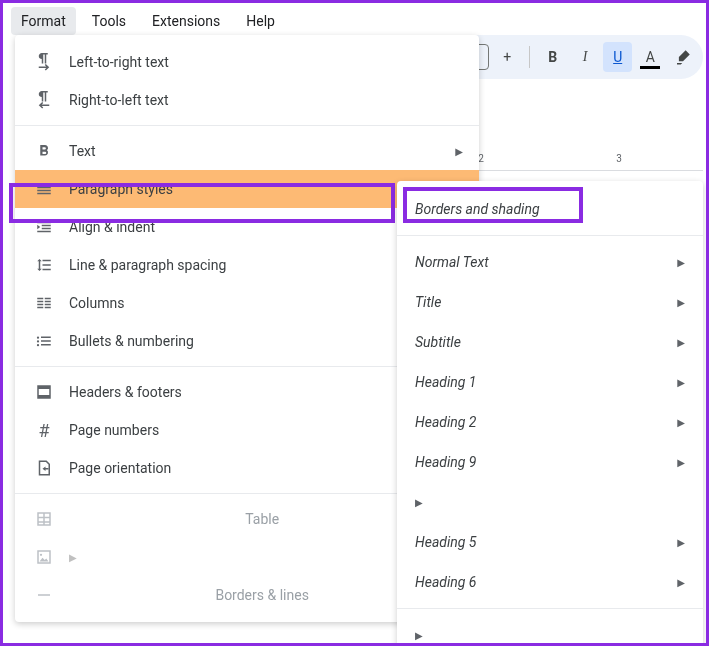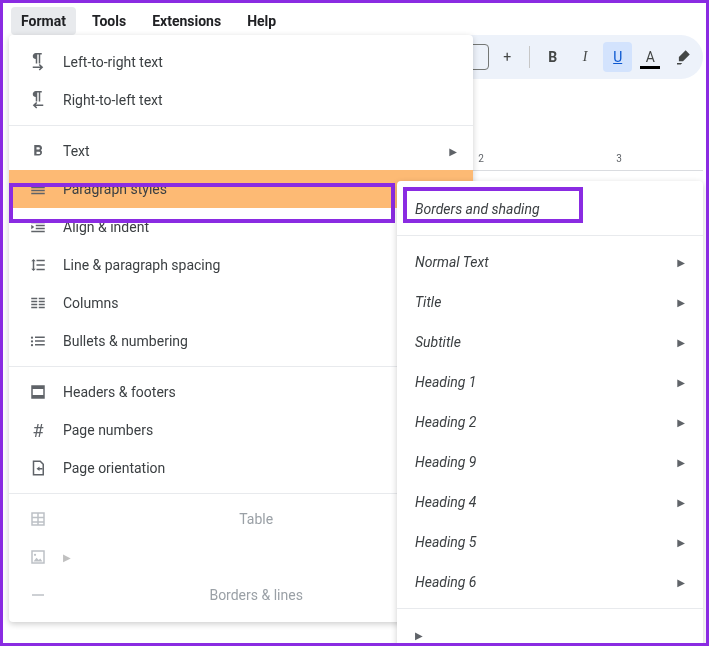--- a/index.html
+++ b/index.html
@@ -18,21 +18,20 @@
       display: flex;
       gap: 6px;
       padding: 4px 8px;
       background: #fff;
     }
     .menubar-item {
       padding: 6px 10px;
       border-radius: 4px;
       cursor: pointer;
       color: #202124;
-      font-weight: bold;
     }
     .menubar-item.active {
       background: #e8eaed;
     }
     .toolbar-strip {
       position: absolute;
       top: 32px;
       left: 394px;
       right: 3px;
       height: 44px;
@@ -82,21 +81,21 @@
       color: #5f6368;
     }
     .ruler .tick {
       position: absolute;
       top: 0;
       transform: translateX(-50%);
     }
     .dropdown {
       position: absolute;
       top: 32px;
-      left: 6px;
+      left: 12px;
       width: 464px;
       background: #fff;
       border-radius: 4px;
       box-shadow: 0 2px 6px rgba(0,0,0,.2);
       padding: 8px 0;
       z-index: 10;
     }
     .menu-item {
       display: flex;
       align-items: center;
@@ -396,21 +395,20 @@
   </div>
   <div class="sub-item">
     <span class="label">Heading 2</span>
     <span class="arrow">▶</span>
   </div>
   <div class="sub-item">
     <span class="label">Heading 9</span>
     <span class="arrow">▶</span>
   </div>
   <div class="sub-item">
-    <span class="label">Heading 4</span>
     <span class="arrow">▶</span>
   </div>
   <div class="sub-item">
     <span class="label">Heading 5</span>
     <span class="arrow">▶</span>
   </div>
   <div class="sub-item">
     <span class="label">Heading 6</span>
     <span class="arrow">▶</span>
   </div>

